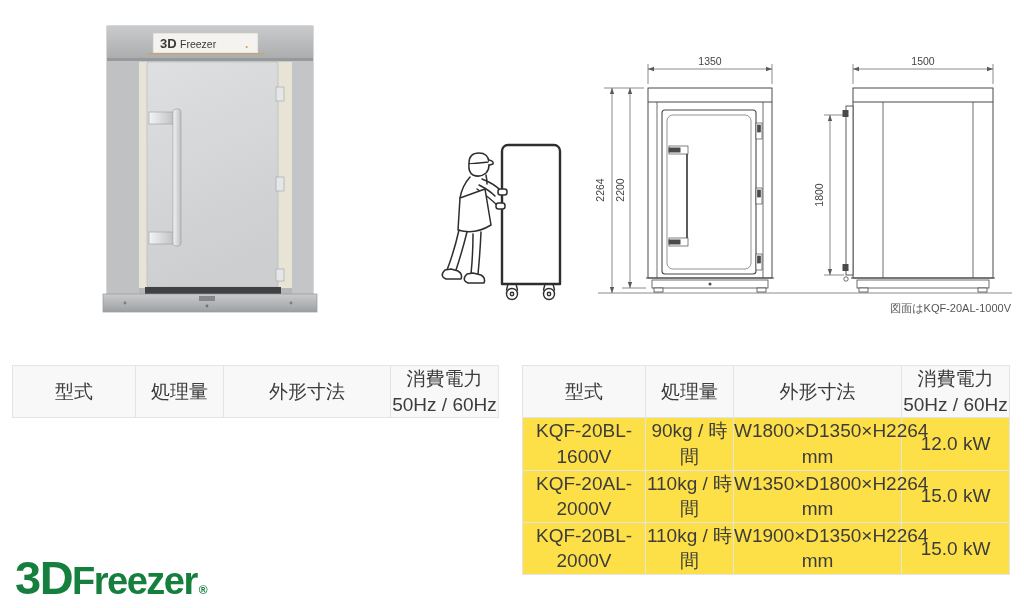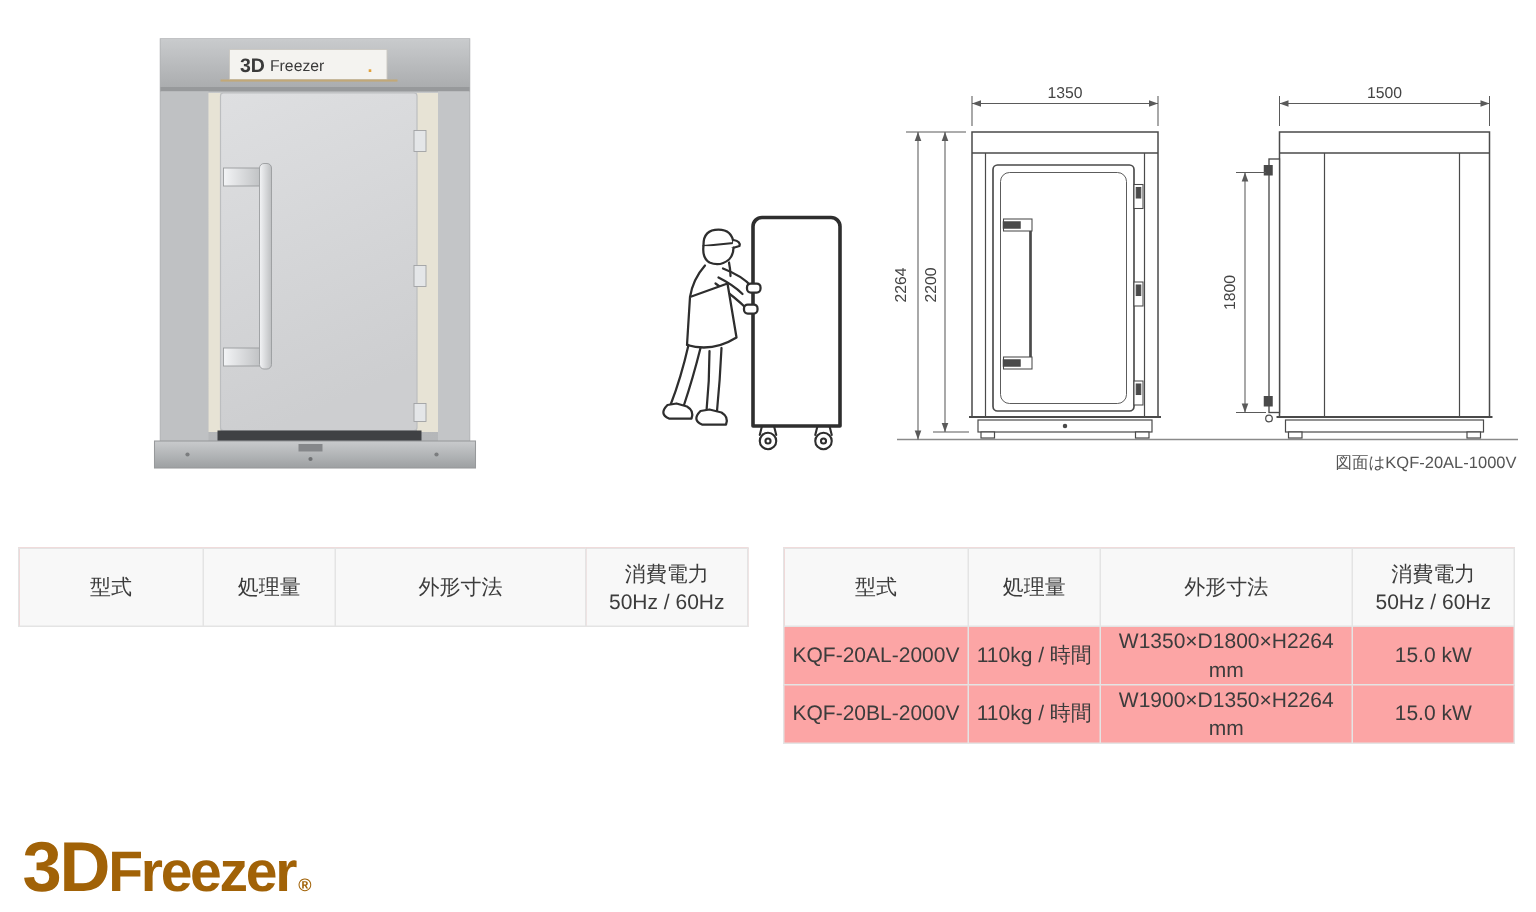--- a/index.html
+++ b/index.html
@@ -4,30 +4,30 @@
 <style>
   html,body{margin:0;padding:0;}
   body{
     width:1024px;height:608px;position:relative;background:#ffffff;overflow:hidden;
     font-family:"Liberation Sans","DejaVu Sans",sans-serif;
   }
   .abs{position:absolute;}
   
   table.spec{
     position:absolute;border-collapse:collapse;table-layout:fixed;
-    background:#fca5a5;font-size:14px;color:#3c3c3c;
+    background:#fde047;font-size:19px;color:#3c3c3c;
   }
   table.spec th,table.spec td{
     border:1px solid #e4e4e4;text-align:center;vertical-align:middle;
     padding:0;font-weight:400;line-height:1.35;
   }
   table.spec thead th{background:#f8f8f8;height:51px;}
   table.spec tbody td{height:32px;}
   
-  .logo{color:#a16207;font-weight:700;letter-spacing:-1.5px;white-space:nowrap;line-height:1;}
+  .logo{color:#15803d;font-weight:700;letter-spacing:-1.5px;white-space:nowrap;line-height:1;}
   .logo .p3d{font-size:47px;}
   .logo .nm{font-size:38px;}
   .logo .mk{font-size:12px;letter-spacing:0;margin-left:2px;}
   svg text{font-family:"Liberation Sans","DejaVu Sans",sans-serif;}
 </style>
 </head>
 <body>
 
 <svg class="abs" style="left:95px;top:10px" width="230" height="310" viewBox="0 0 230 310">
   <defs>
@@ -262,20 +262,26 @@
       <th>処理量</th>
       <th>外形寸法</th>
       <th>
         <div>消費電力</div>
         <div>50Hz / 60Hz</div>
       </th>
     </tr>
   </thead>
   <tbody>
     <tr>
+      <td>KQF-20BL-1600V</td>
+      <td>90kg / 時間</td>
+      <td>W1800×D1350×H2264 mm</td>
+      <td>12.0 kW</td>
+    </tr>
+    <tr>
       <td>KQF-20AL-2000V</td>
       <td>110kg / 時間</td>
       <td>W1350×D1800×H2264 mm</td>
       <td>15.0 kW</td>
     </tr>
     <tr>
       <td>KQF-20BL-2000V</td>
       <td>110kg / 時間</td>
       <td>W1900×D1350×H2264 mm</td>
       <td>15.0 kW</td>

